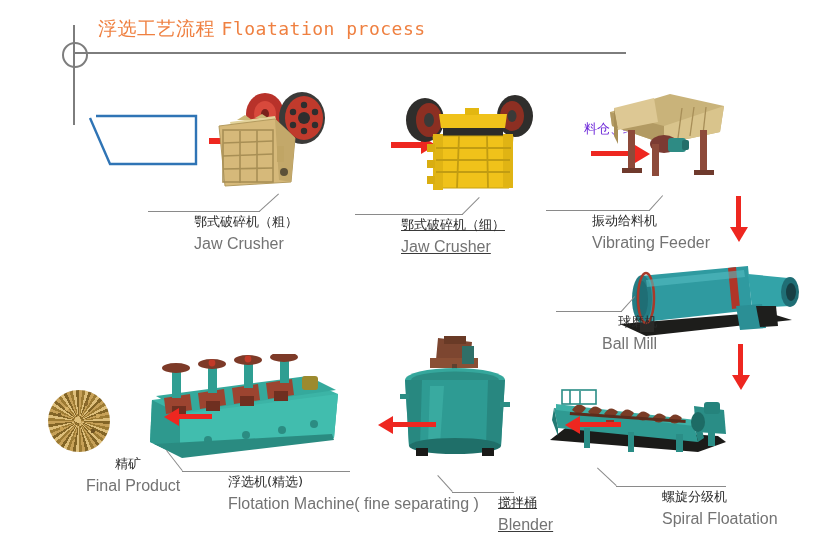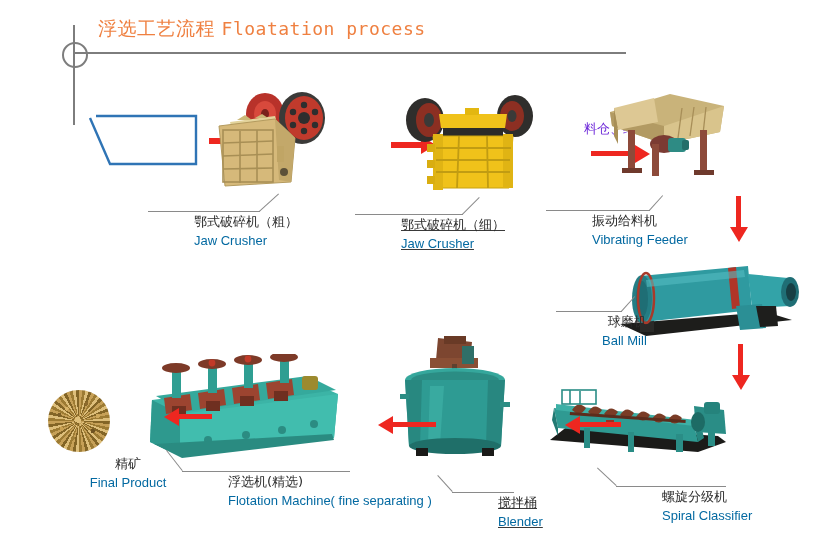--- a/index.html
+++ b/index.html
@@ -27,21 +27,21 @@
   #vrule{left:27px;top:25px;width:2px;height:100px;background:#7d7d7d;}
   #crosscircle{
     left:16px;top:42px;width:22px;height:22px;
     border:2px solid #7d7d7d;border-radius:50%;
     background:transparent;
   }
 
   
   .label{font-size:12.5px;color:#3a3a3a;line-height:1.45;white-space:nowrap;}
   .label .cn{font-family:"DejaVu Sans","Liberation Sans",sans-serif;font-size:13px;color:#2b2b2b;display:block;}
-  .label .en{font-family:"Liberation Sans","DejaVu Sans",sans-serif;font-size:13px;color:#0369a1;display:block;}
+  .label .en{font-family:"Liberation Sans","DejaVu Sans",sans-serif;font-size:16px;color:#737373;display:block;}
   .leader{position:absolute;background:#8a8a8a;}
   .leader.h{height:1px;}
   .leader.d{height:1px;transform-origin:0 0;}
   .arrow-shaft{position:absolute;background:#ee2720;}
   .arrow-head{position:absolute;width:0;height:0;}
   .head-right{border-top:9px solid transparent;border-bottom:9px solid transparent;border-left:15px solid #ee2720;}
   .head-left{border-top:9px solid transparent;border-bottom:9px solid transparent;border-right:15px solid #ee2720;}
   .head-down{border-left:9px solid transparent;border-right:9px solid transparent;border-top:15px solid #ee2720;}
 
   
@@ -324,21 +324,21 @@
         <rect x="14" y="14" width="34" height="14"></rect>
         <line x1="22" y1="14" x2="22" y2="28"></line>
         <line x1="32" y1="15" x2="32" y2="28"></line>
       </g>
       <rect x="58" y="44" width="8" height="6" fill="#9c2f22"></rect>
     </svg>
   </div>
 
   <div class="abs label" style="left:616px;top:488px;">
     <span class="cn">螺旋分级机</span>
-    <span class="en">Spiral Classifier</span>
+    <span class="en">Spiral Floatation</span>
   </div>
   <div class="leader h" style="left:616px;top:486px;width:110px;"></div>
   <div class="leader d" style="left:616px;top:486px;width:26px;transform:rotate(-137deg);"></div>
 
   <div class="abs" style="left:519px;top:416px;width:56px;height:18px;">
     <div class="arrow-head head-left" style="left:0;top:0;"></div>
     <div class="arrow-shaft" style="left:14px;top:6px;width:42px;height:5px;"></div>
   </div>
 
   <div class="machine" id="blender">

